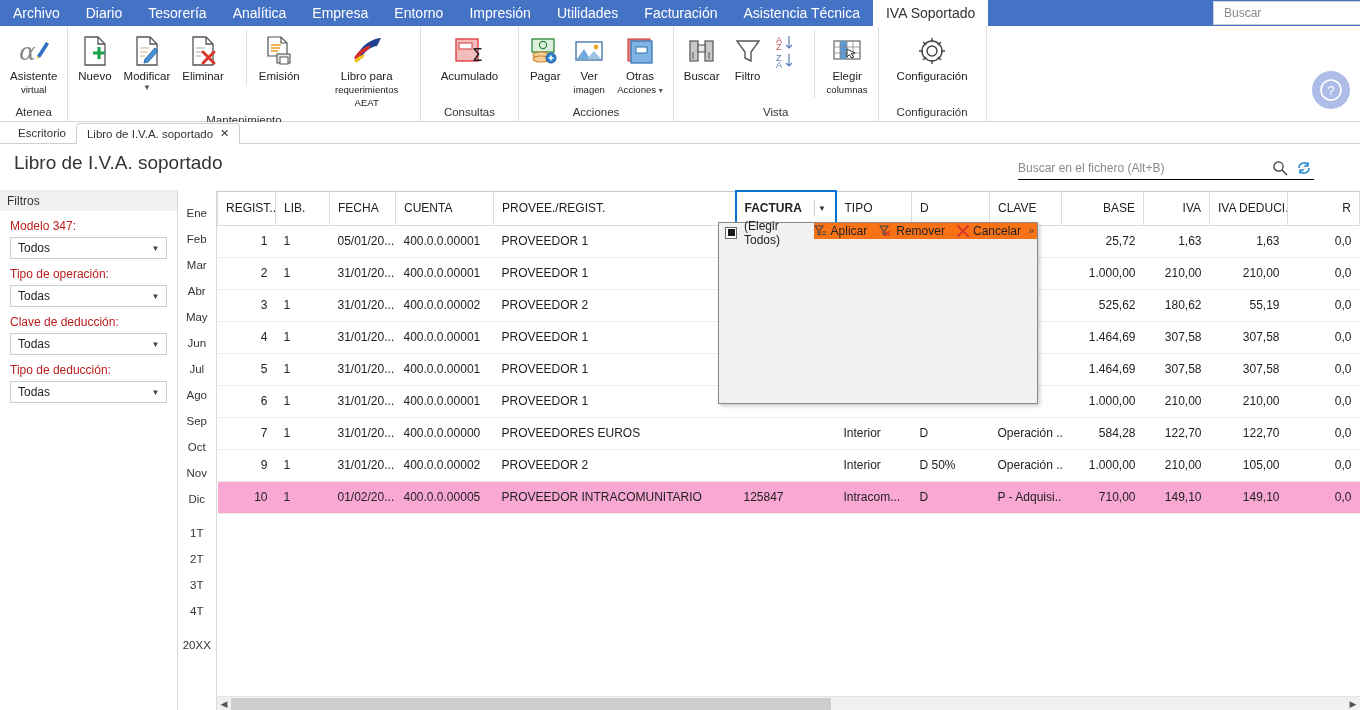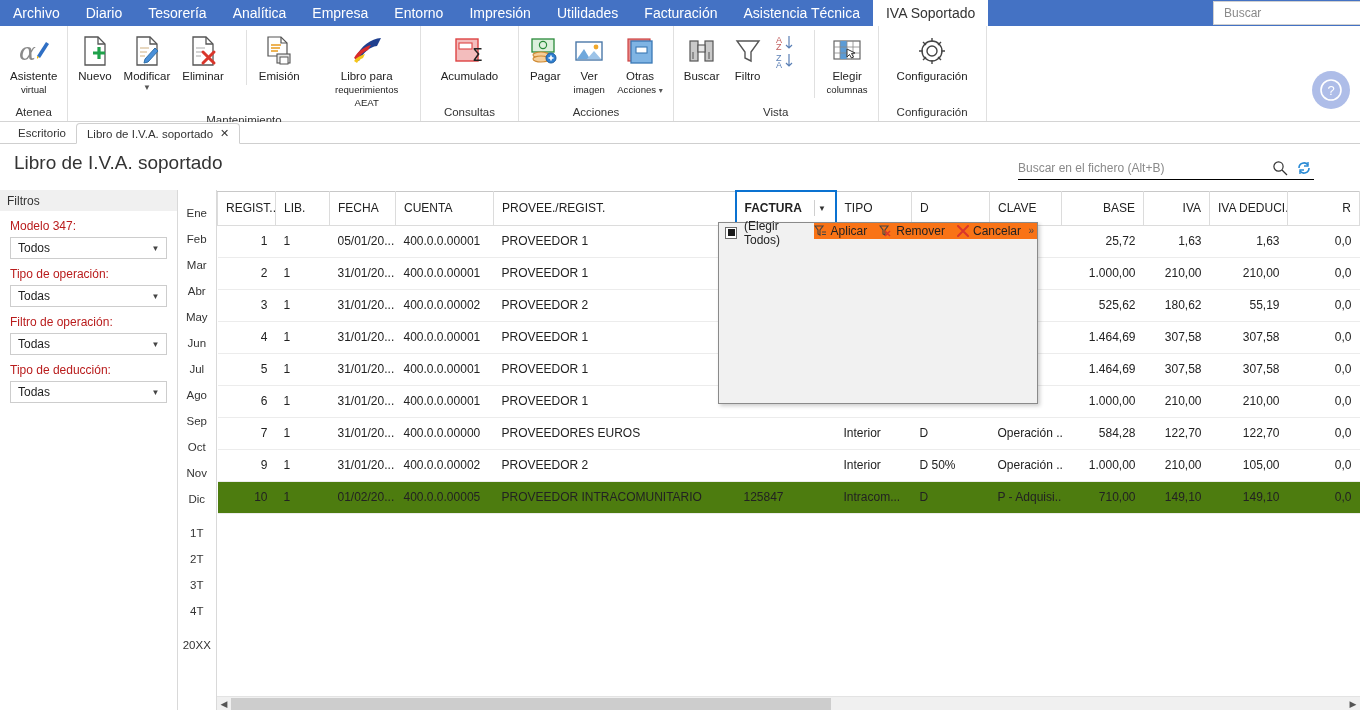--- a/index.html
+++ b/index.html
@@ -120,21 +120,21 @@
     height:34px; background:#ffffff; border:1px solid #dcdcdc;
     border-top:1px solid #c8c8c8; font-weight:400; font-size:12px; color:#222;
     padding:0 8px; text-align:left; white-space:nowrap; overflow:hidden;
   }
   .gtable th.num{ text-align:right; }
   .gtable td{
     height:32px; border-bottom:1px solid #ececec; font-size:12px;
     color:#222; padding:0 8px; white-space:nowrap; overflow:hidden;
   }
   .gtable td.num{ text-align:right; }
-  .gtable tr.sel td{ background:#4d7c0f; }
+  .gtable tr.sel td{ background:#f9a8d4; }
   th.facturahdr{
     position:relative; border:2px solid #0a72d1 !important;
     font-weight:bold;
     margin-top:33px;
   }
   th.facturahdr .fdd{
     position:absolute; right:5px; top:50%; transform:translateY(-50%);
     width:16px; height:16px; display:flex; align-items:center;
     justify-content:center; border-left:1px solid #cfcfcf;
   }
@@ -481,21 +481,21 @@
       </div>
     </div>
     <div class="fgroup">
       <div class="flab">Tipo de operación:</div>
       <div class="fsel">
         <span>Todas</span>
         <span class="ar">▼</span>
       </div>
     </div>
     <div class="fgroup">
-      <div class="flab">Filtro de operación:</div>
+      <div class="flab">Clave de deducción:</div>
       <div class="fsel">
         <span>Todas</span>
         <span class="ar">▼</span>
       </div>
     </div>
     <div class="fgroup">
       <div class="flab">Tipo de deducción:</div>
       <div class="fsel">
         <span>Todas</span>
         <span class="ar">▼</span>

